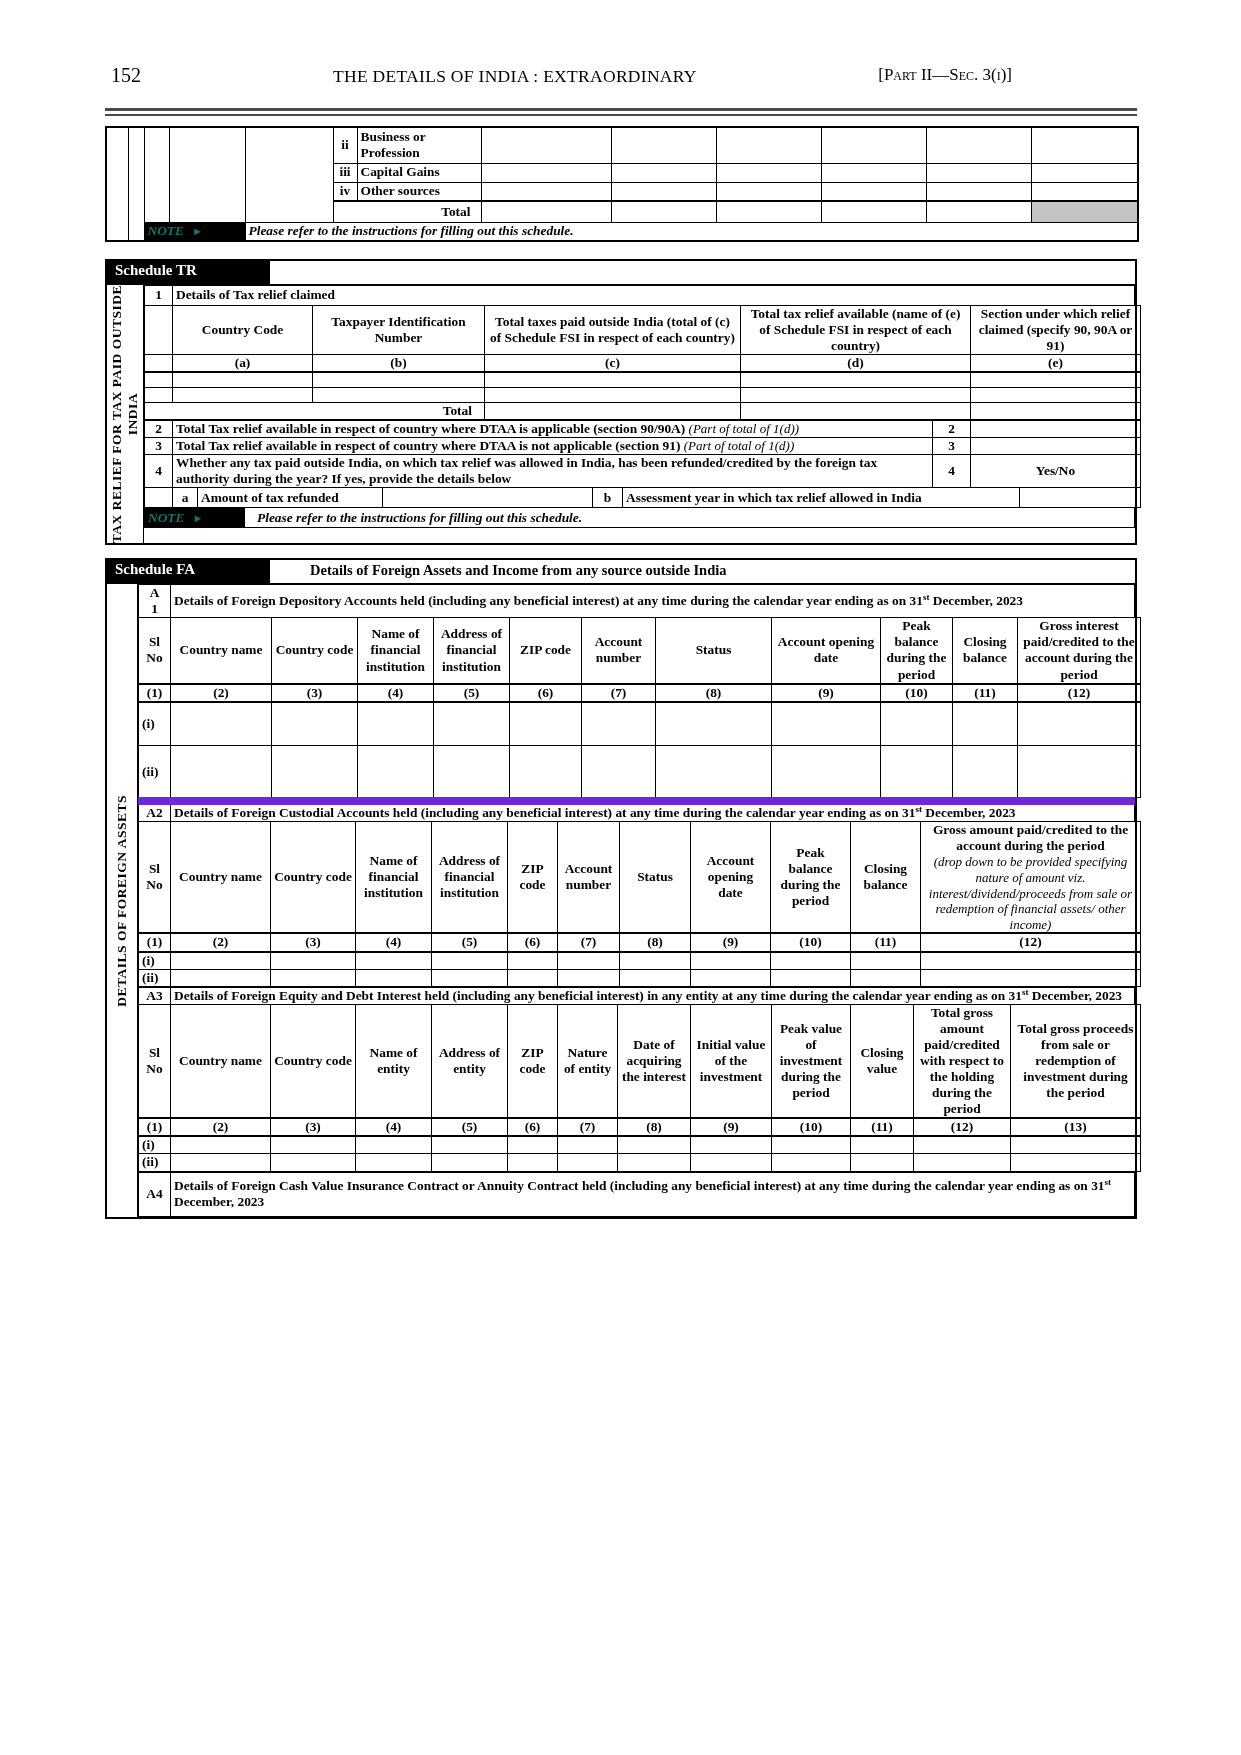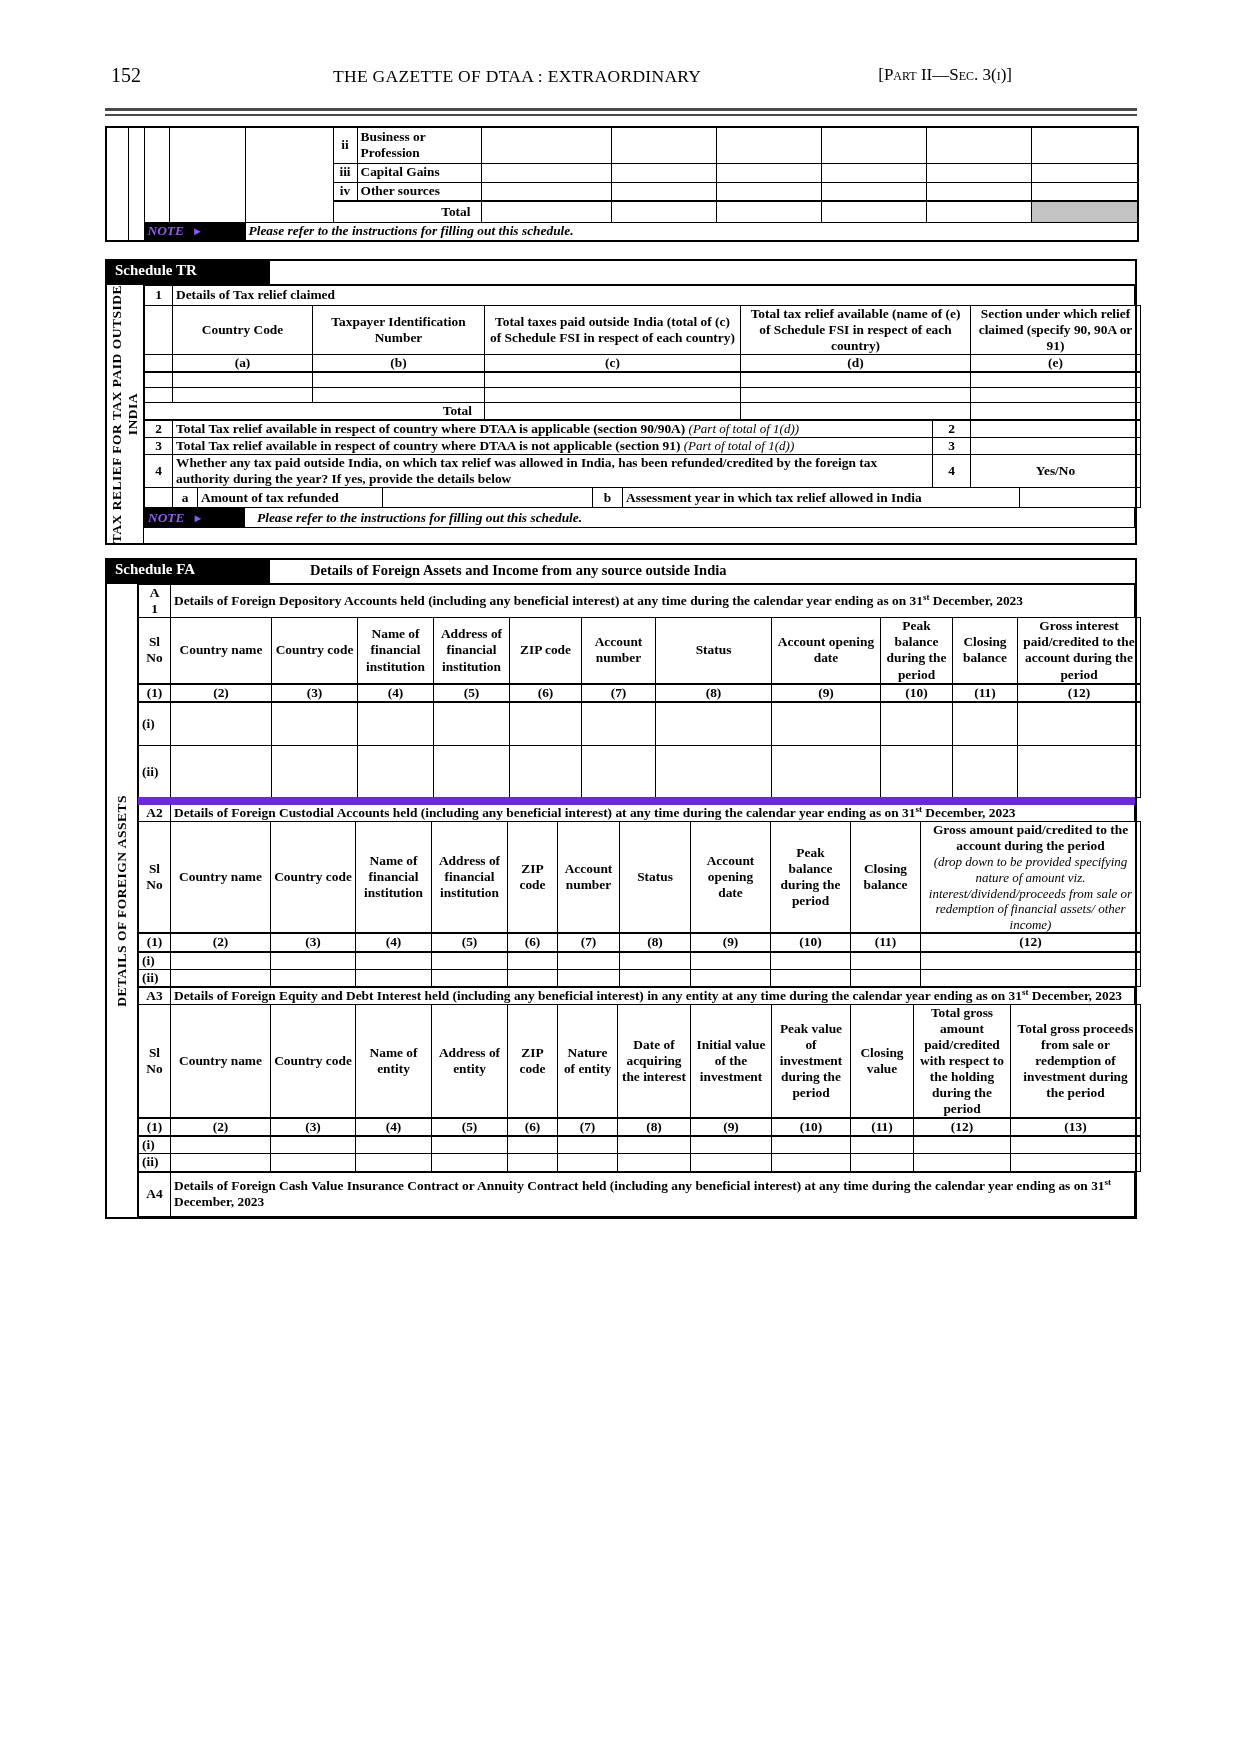--- a/index.html
+++ b/index.html
@@ -23,21 +23,21 @@
   .l{text-align:left;}
   .r{text-align:right;}
   .vt{vertical-align:top;margin-left:26px;}
   .it{font-style:italic;font-weight:normal;font-size:13px;}
   .bi{font-style:italic;}
   .gray{background:#c3c3c3;}
   .bt2 td{border-top:2px solid #000;}
   .bb2 td{border-bottom:2px solid #000;}
   .h15{height:15px}.h17{height:17px}.h18{height:18px}.h19{height:19px}.h20{height:20px}
   .h21{height:21px}.h36{height:36px}.h44{height:44px}.h52{height:52px}
-  .black{background:#000;color:#8b5cf6;font-style:italic;white-space:nowrap;margin-left:24px;}
+  .black{background:#000;color:#0f766e;font-style:italic;white-space:nowrap;margin-left:24px;}
   .black .arr{font-style:normal;font-size:11px;padding-left:8px;}
   sup{font-size:9px;line-height:0;}
 
   
   .sched{border:2px solid #000;margin-bottom:13px;}
   .sched-title{display:flex;align-items:stretch;border-bottom:1px solid #000;height:23px;}
   .black-label{background:#000;color:#fff;font-weight:bold;font-size:15px;width:163px;
                padding:1px 8px;box-sizing:border-box;}
   .sched-title-text{font-weight:bold;font-size:14.5px;padding:2px 0 0 40px;}
   .sched-body{display:flex;align-items:stretch;}
@@ -55,21 +55,21 @@
   .income{margin-bottom:17px;border-radius:14px;}
 </style>
 </head>
 <body>
 
 <div class="page">
 <div class="content">
 
   <div class="gz-header">
     <span class="gz-num">152</span>
-    <span class="gz-title">THE GAZETTE OF DTAA : EXTRAORDINARY</span>
+    <span class="gz-title">THE DETAILS OF INDIA : EXTRAORDINARY</span>
     <span class="gz-sec">[Part II—Sec. 3(i)]</span>
   </div>
   <div class="dbl-rule"></div>
 
   <table class="tbl outer income">
     <colgroup>
           <col style="width:22px">
           <col style="width:16px">
           <col style="width:25px">
           <col style="width:76px">

